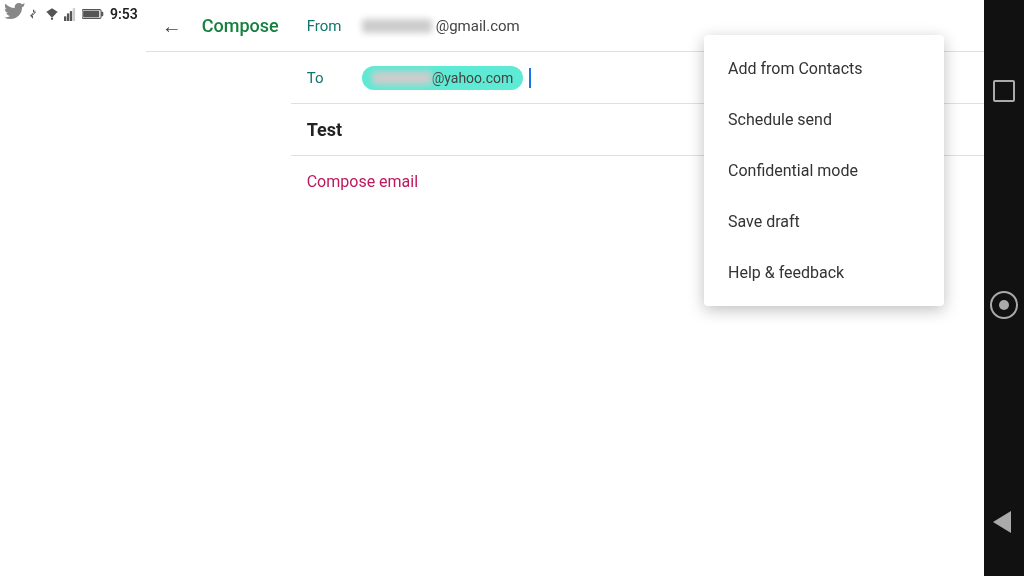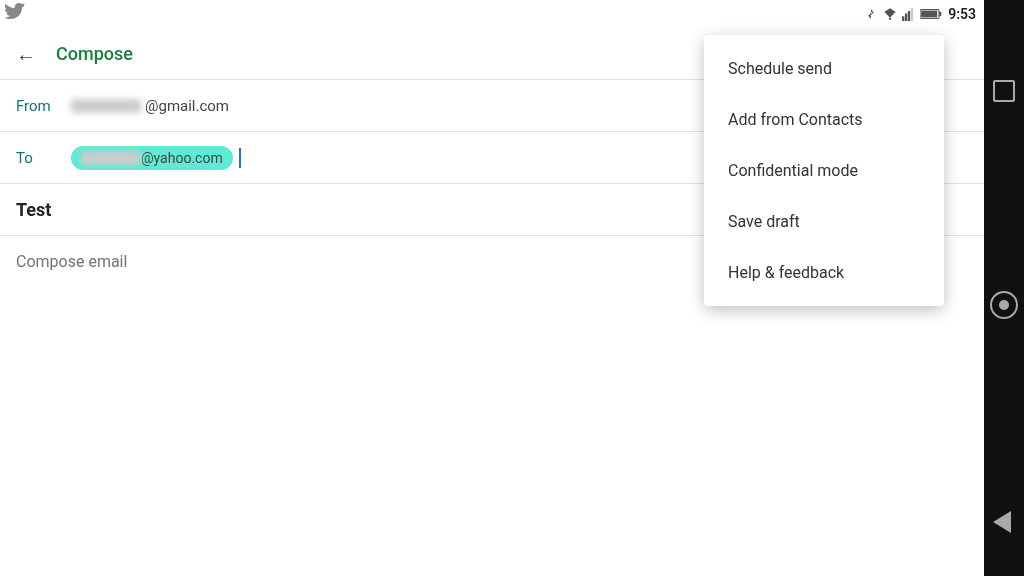--- a/index.html
+++ b/index.html
@@ -10,21 +10,20 @@
       font-family: 'Roboto', Arial, sans-serif;
       background: #fff;
       overflow: hidden;
       display: flex;
     }
 
     
     .app-area {
       flex: 1;
       display: flex;
-      flex-direction: column;
       background: #fff;
       position: relative;
       border-radius: 12px;
     }
 
     
     .status-bar {
       background: #fff;
       height: 28px;
       display: flex;
@@ -155,21 +154,21 @@
       color: #222;
     }
 
     .body-area {
       flex: 1;
       padding: 16px;
     }
 
     .body-placeholder {
       font-size: 16px;
-      color: #737373;
+      color: #be185d;
     }
 
     .dropdown-menu {
       position: absolute;
       top: 35px;
       right: 40px;
       background: #fff;
       border-radius: 4px;
       box-shadow: 0 4px 16px rgba(0,0,0,0.25);
       min-width: 240px;
@@ -298,22 +297,22 @@
     <div class="subject-row">
       <span class="subject-text">Test</span>
     </div>
 
     <div class="body-area">
       <span class="body-placeholder">Compose email</span>
     </div>
   </div>
 
   <div class="dropdown-menu">
+    <div class="menu-item">Add from Contacts</div>
     <div class="menu-item">Schedule send</div>
-    <div class="menu-item">Add from Contacts</div>
     <div class="menu-item">Confidential mode</div>
     <div class="menu-item">Save draft</div>
     <div class="menu-item">Help &amp; feedback</div>
   </div>
 </div>
 
 <div class="nav-bar">
   <div class="nav-square"></div>
   <div class="nav-btn">
     <div class="nav-circle-inner"></div>

